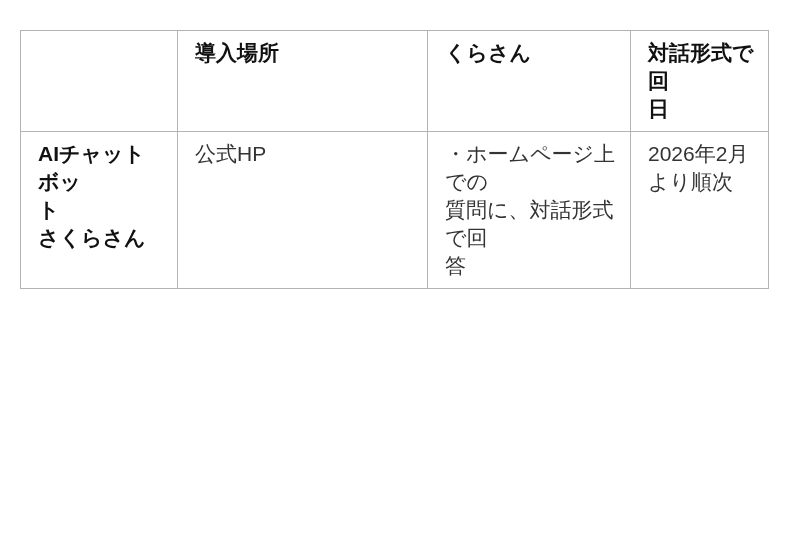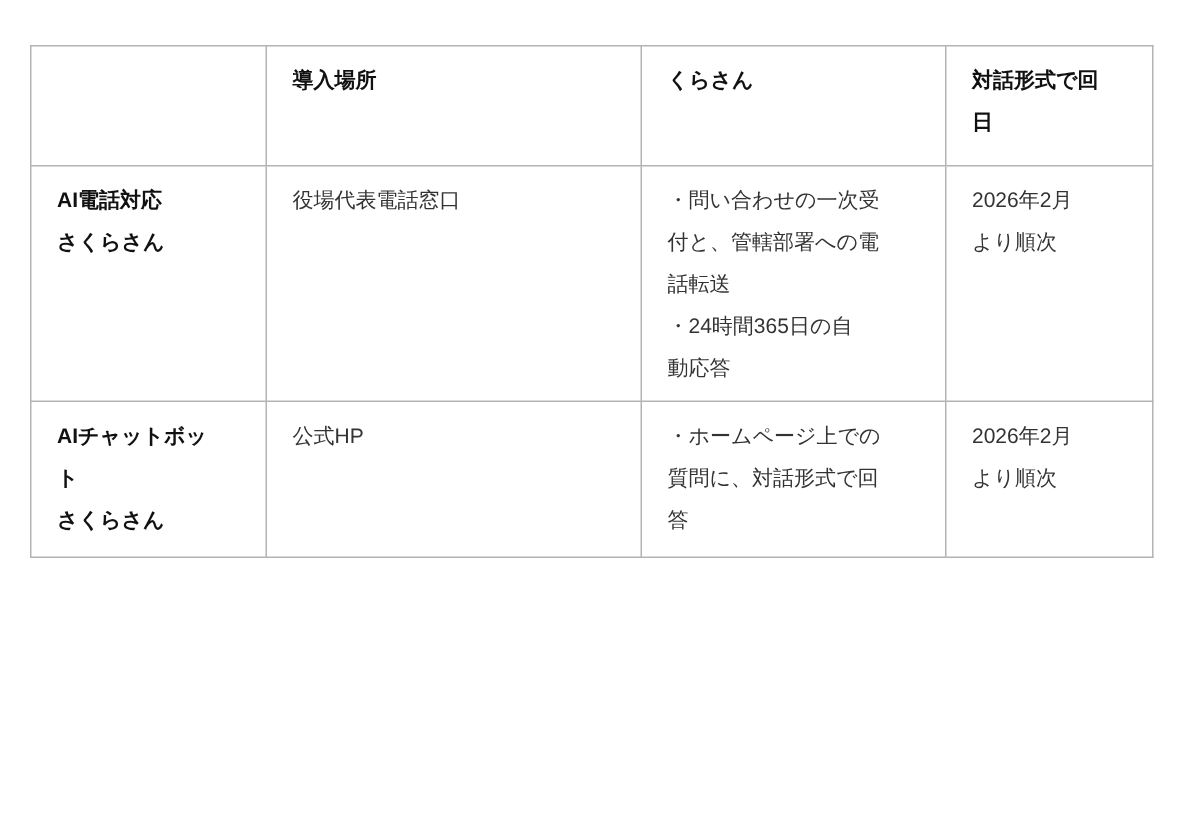--- a/index.html
+++ b/index.html
@@ -27,21 +27,21 @@
     width: 748px;
     border-collapse: collapse;
     table-layout: fixed;
   }
   .info-table th,
   .info-table td {
     border: 1px solid #b3b3b3;
     vertical-align: top;
     text-align: left;
     padding: 8px 12px 8px 17px;
-    font-size: 14px;
+    font-size: 21px;
     line-height: 28px;
     white-space: pre-line;
     overflow: hidden;
   }
   .info-table td {
     font-weight: 400;
     color: #333333;
   }
   .info-table th {
     font-weight: 700;
@@ -66,32 +66,20 @@
     <thead>
       <tr class="r-head">
         <th></th>
         <th>導入場所</th>
         <th>くらさん</th>
         <th>対話形式で回
 日</th>
       </tr>
     </thead>
     <tbody>
-      <tr class="r-1">
-        <th>AI電話対応
-さくらさん</th>
-        <td>役場代表電話窓口</td>
-        <td>・問い合わせの一次受
-付と、管轄部署への電
-話転送
-・24時間365日の自
-動応答</td>
-        <td>2026年2月
-より順次</td>
-      </tr>
       <tr class="r-2">
         <th>AIチャットボッ
 ト
 さくらさん</th>
         <td>公式HP</td>
         <td>・ホームページ上での
 質問に、対話形式で回
 答</td>
         <td>2026年2月
 より順次</td>

